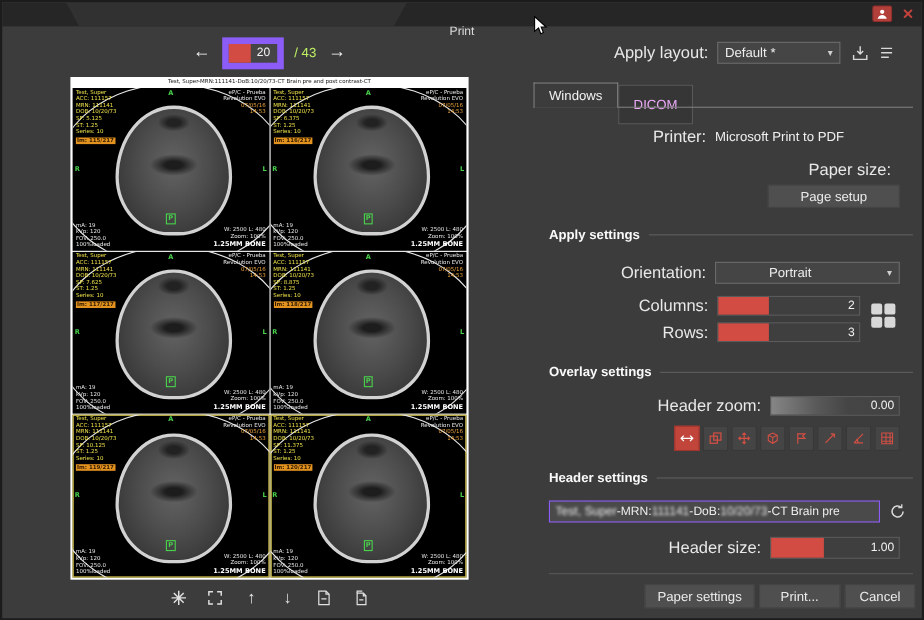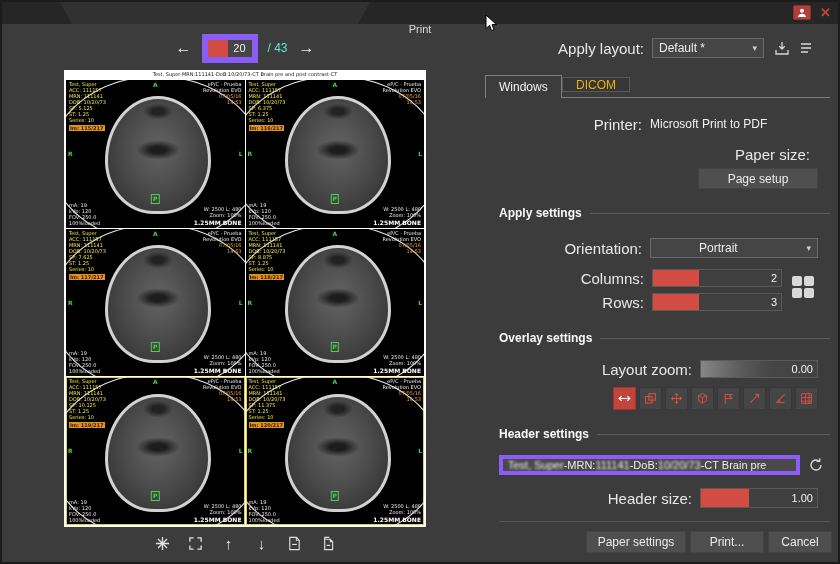--- a/index.html
+++ b/index.html
@@ -15,21 +15,21 @@
   .tb-support{position:absolute;right:27px;top:3px;width:18px;height:15px;background:#b23f3a;border:1px solid #8e2f2b;
     border-radius:2px;padding:0;display:flex;align-items:center;justify-content:center;}
   .tb-close{position:absolute;right:7px;top:2px;background:none;border:none;color:#c5433c;font-weight:bold;font-size:13px;line-height:18px;padding:0;}
 
   
   .nav{position:absolute;top:35px;left:62px;width:362px;height:22px;display:flex;justify-content:center;align-items:center;gap:9px;}
   .nav-btn{background:none;border:none;color:#f0f0f0;font-size:16px;font-weight:bold;line-height:1;padding:0 2px;}
   .page-box{position:relative;width:44px;height:17px;background:#454545;border:6px solid #8b5cf6;}
   .page-fill{position:absolute;left:0;top:0;bottom:0;width:20px;background:#d24c44;}
   .page-val{position:absolute;left:20px;right:2px;top:0;line-height:17px;font-size:11px;color:#f2f2f2;text-align:center;}
-  .page-total{font-size:12px;color:#5eead4;}
+  .page-total{font-size:12px;color:#bef264;}
 
   
   .paper{position:absolute;left:62px;top:68px;width:362px;height:457px;background:#ffffff;}
   .paper-header{height:9px;font-size:5px;line-height:9px;text-align:center;color:#151515;
     font-family:"DejaVu Sans",sans-serif;overflow:hidden;white-space:nowrap;}
   .grid{position:absolute;left:2px;right:2px;top:10px;bottom:2px;display:grid;
     grid-template-columns:1fr 1fr;grid-template-rows:1fr 1fr 1fr;gap:1px;}
   .cell{position:relative;background:#000;overflow:hidden;}
   .cell.sel{outline:1px solid #e3cf4e;outline-offset:-1px;}
   .arc{position:absolute;left:-9%;top:-3%;width:118%;height:112%;border:1px solid #e6e6e6;border-radius:50%;}
@@ -72,32 +72,32 @@
   .spin-fill{position:absolute;left:0;top:0;bottom:0;background:#d24c44;}
   .spin-val{position:absolute;right:4px;top:0;line-height:16px;font-size:11px;color:#f2f2f2;}
   .groove{background:linear-gradient(90deg,#868686 0%,#5a5a5a 35%,#454545 60%,#424242 100%);}
   .btn{background:#4f4f4f;border:1px solid #444;color:#ebebeb;font-size:12px;height:21px;}
   .sec{position:absolute;left:57px;right:12px;display:flex;align-items:center;gap:8px;
     font-size:12px;font-weight:bold;color:#fafafa;}
   .sec::after{content:"";flex:1;height:1px;background:#5e5e5e;}
   .tab{position:absolute;font-size:12px;padding:0 13px;display:flex;align-items:center;
     border:1px solid #7d7d7d;background:#3c3c3c;z-index:2;box-sizing:border-box;}
   .tab.windows{left:43px;top:51px;height:23px;border-bottom:none;color:#f2f2f2;}
-  .tab.dicom{left:120px;top:53px;height:15px;background:#363636;color:#eab308;border-color:#585858;z-index:0;}
+  .tab.dicom{left:120px;top:53px;height:36px;background:#363636;color:#f0abfc;border-color:#585858;z-index:0;}
   .tabline{position:absolute;top:73px;left:43px;right:12px;height:1px;background:#7d7d7d;z-index:1;}
   .ps-btn{position:absolute;right:24px;top:144px;width:120px;}
   .grid-btn{position:absolute;right:26px;top:252px;width:24px;height:24px;background:none;border:none;
     display:grid;grid-template-columns:10px 10px;grid-template-rows:10px 10px;gap:2px;padding:0;}
   .grid-btn span{background:#d8d8d8;border-radius:2px;}
   .orow{position:absolute;top:363px;right:24px;display:flex;gap:3px;}
   .obtn{width:23px;height:23px;background:#454545;border:1px solid #383838;display:flex;
     align-items:center;justify-content:center;padding:0;}
   .obtn.active{background:#c2453c;border-color:#a0352d;}
   .hrow{position:absolute;top:430px;left:57px;right:14px;display:flex;align-items:center;gap:4px;}
-  .hfield{flex:1;height:20px;background:#4a4a4a;border:4px solid #8b5cf6;font-size:11px;display:flex;
+  .hfield{flex:1;height:20px;background:#4a4a4a;border:1px solid #8b5cf6;font-size:11px;display:flex;
     align-items:center;padding:0 5px;overflow:hidden;white-space:nowrap;color:#ececec;box-sizing:border-box;}
   .redact{filter:blur(1.3px);}
   .rbtn{width:24px;height:22px;background:none;border:none;padding:0;display:flex;align-items:center;justify-content:center;}
   .divider{position:absolute;top:497px;left:57px;right:12px;height:1px;background:#575757;}
   .footer{position:absolute;top:507px;right:10px;display:flex;gap:4px;}
   .footer .btn{height:22px;}
   .cursor{position:absolute;left:483px;top:12px;z-index:50;}
   svg{display:block;}
 </style>
 </head>
@@ -417,21 +417,21 @@
         <span></span>
         <span></span>
         <span></span>
     </button>
 
     <div class="sec" style="top:307px;">
       <span>Overlay settings</span>
     </div>
 
     <div class="frow" style="top:335px;">
-      <span class="flabel">Layout zoom:</span>
+      <span class="flabel">Header zoom:</span>
       <div class="spin groove" style="width:118px;">
         <span class="spin-val">0.00</span>
       </div>
     </div>
 
     <div class="orow">
       <button class="obtn active">
         <span>
           <svg width="13" height="13" viewBox="0 0 16 16" fill="none" stroke="#fff" stroke-width="1.4">
               <path d="M1.5 8h13M4.5 5L1.5 8l3 3M11.5 5l3 3-3 3"></path>

